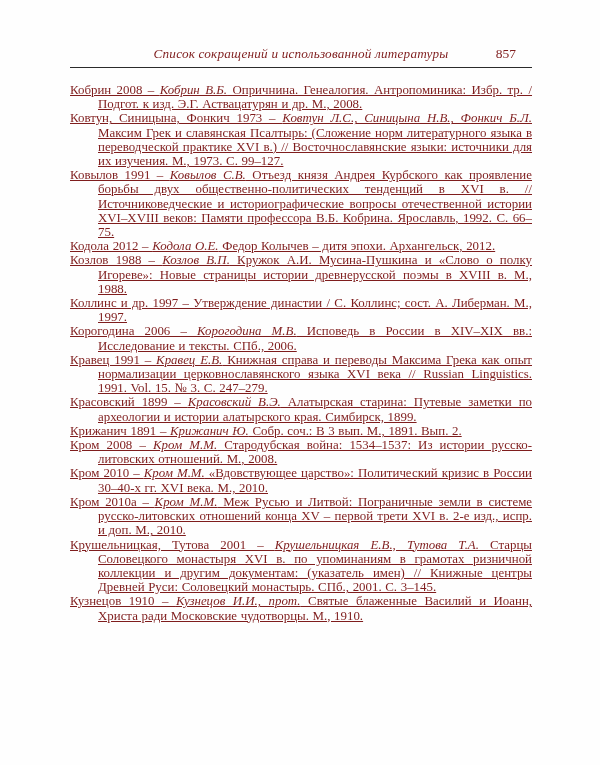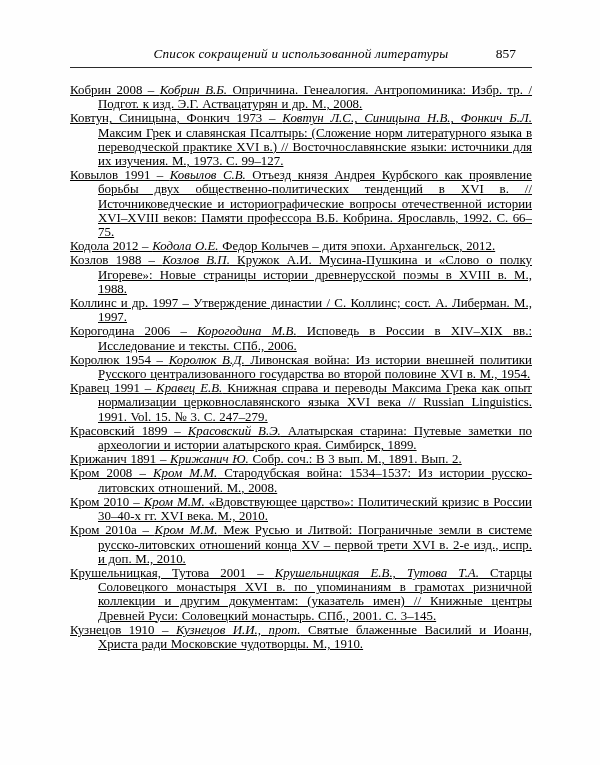--- a/index.html
+++ b/index.html
@@ -5,21 +5,21 @@
   html, body {
     margin: 0;
     padding: 0;
     background: #ffffff;
   }
   .page {
     position: relative;
     width: 600px;
     height: 765px;
     background: #fefefe;
-    color: #000000;
+    color: #7f1d1d;
     font-family: "Liberation Serif", serif;
     box-sizing: border-box;
     padding: 46px 68px 0 70px;
     overflow: hidden;
   }
   .running-header {
     position: relative;
     width: 100%;
     text-align: center;
     font-size: 13.2px;
@@ -64,21 +64,20 @@
     <span class="page-num">857</span>
   </header>
   <main class="bib">
       <p class="entry"><span>Кобрин 2008 – </span><span class="it">Кобрин В.Б.</span><span> Опричнина. Генеалогия. Антропоминика: Избр. тр. / Подгот. к изд. Э.Г. Аствацатурян и др. М., 2008.</span></p>
       <p class="entry"><span>Ковтун, Синицына, Фонкич 1973 – </span><span class="it">Ковтун Л.С., Синицына Н.В., Фонкич Б.Л.</span><span> Максим Грек и славянская Псалтырь: (Сложение норм литературного языка в переводческой практике XVI в.) // Восточнославянские языки: источники для их изучения. М., 1973. С. 99–127.</span></p>
       <p class="entry"><span>Ковылов 1991 – </span><span class="it">Ковылов С.В.</span><span> Отъезд князя Андрея Курбского как проявление борьбы двух общественно-политических тенденций в XVI в. // Источниковедческие и историографические вопросы отечественной истории XVI–XVIII веков: Памяти профессора В.Б. Кобрина. Ярославль, 1992. С. 66–75.</span></p>
       <p class="entry"><span>Кодола 2012 – </span><span class="it">Кодола О.Е.</span><span> Федор Колычев – дитя эпохи. Архангельск, 2012.</span></p>
       <p class="entry"><span>Козлов 1988 – </span><span class="it">Козлов В.П.</span><span> Кружок А.И. Мусина-Пушкина и «Слово о полку Игореве»: Новые страницы истории древнерусской поэмы в XVIII в. М., 1988.</span></p>
       <p class="entry"><span>Коллинс и др. 1997 – Утверждение династии / С. Коллинс; сост. А. Либерман. М., 1997.</span></p>
       <p class="entry"><span>Корогодина 2006 – </span><span class="it">Корогодина М.В.</span><span> Исповедь в России в XIV–XIX вв.: Исследование и тексты. СПб., 2006.</span></p>
-      <p class="entry"><span>Королюк 1954 – </span><span class="it">Королюк В.Д.</span><span> Ливонская война: Из истории внешней политики Русского централизованного государства во второй половине XVI в. М., 1954.</span></p>
       <p class="entry"><span>Кравец 1991 – </span><span class="it">Кравец Е.В.</span><span> Книжная справа и переводы Максима Грека как опыт нормализации церковнославянского языка XVI века // Russian Linguistics. 1991. Vol. 15. № 3. С. 247–279.</span></p>
       <p class="entry"><span>Красовский 1899 – </span><span class="it">Красовский В.Э.</span><span> Алатырская старина: Путевые заметки по археологии и истории алатырского края. Симбирск, 1899.</span></p>
       <p class="entry"><span>Крижанич 1891 – </span><span class="it">Крижанич Ю.</span><span> Собр. соч.: В 3 вып. М., 1891. Вып. 2.</span></p>
       <p class="entry"><span>Кром 2008 – </span><span class="it">Кром М.М.</span><span> Стародубская война: 1534–1537: Из истории русско-литовских отношений. М., 2008.</span></p>
       <p class="entry"><span>Кром 2010 – </span><span class="it">Кром М.М.</span><span> «Вдовствующее царство»: Политический кризис в России 30–40-х гг. XVI века. М., 2010.</span></p>
       <p class="entry"><span>Кром 2010а – </span><span class="it">Кром М.М.</span><span> Меж Русью и Литвой: Пограничные земли в системе русско-литовских отношений конца XV – первой трети XVI в. 2-е изд., испр. и доп. М., 2010.</span></p>
       <p class="entry"><span>Крушельницкая, Тутова 2001 – </span><span class="it">Крушельницкая Е.В., Тутова Т.А.</span><span> Старцы Соловецкого монастыря XVI в. по упоминаниям в грамотах ризничной коллекции и другим документам: (указатель имен) // Книжные центры Древней Руси: Соловецкий монастырь. СПб., 2001. С. 3–145.</span></p>
       <p class="entry"><span>Кузнецов 1910 – </span><span class="it">Кузнецов И.И., прот.</span><span> Святые блаженные Василий и Иоанн, Христа ради Московские чудотворцы. М., 1910.</span></p>
     </main>
 </div>

